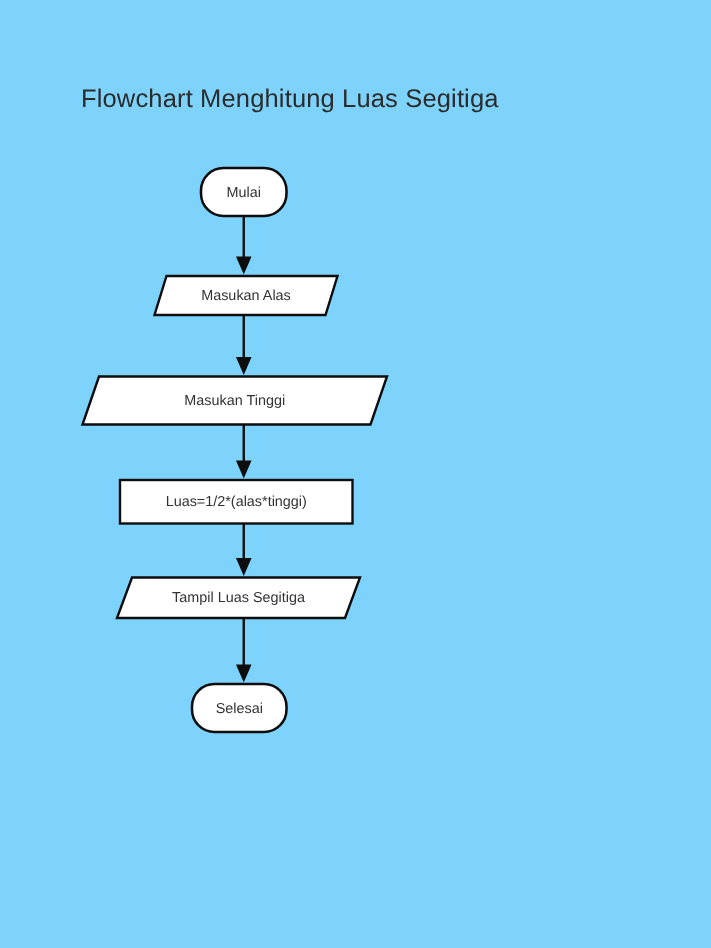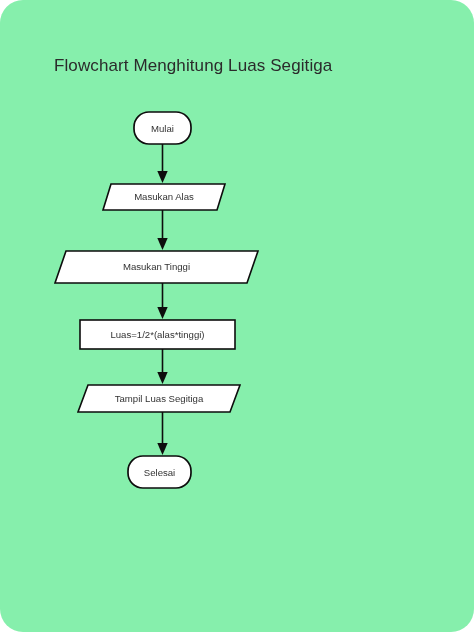--- a/index.html
+++ b/index.html
@@ -11,22 +11,21 @@
     width: 474px;
     height: 632px;
     position: relative;
     overflow: hidden;
     font-family: "Liberation Sans", "DejaVu Sans", sans-serif;
     -webkit-font-smoothing: antialiased;
   }
   #page {
     position: absolute;
     inset: 0;
-    background: #86efac;
-    border-radius: 23px;
+    background: #7dd3fc;
   }
   #doc-title {
     position: absolute;
     left: 54px;
     top: 56px;
     font-size: 17px;
     font-weight: 400;
     color: #2b2b2b;
     letter-spacing: 0.1px;
     white-space: nowrap;

